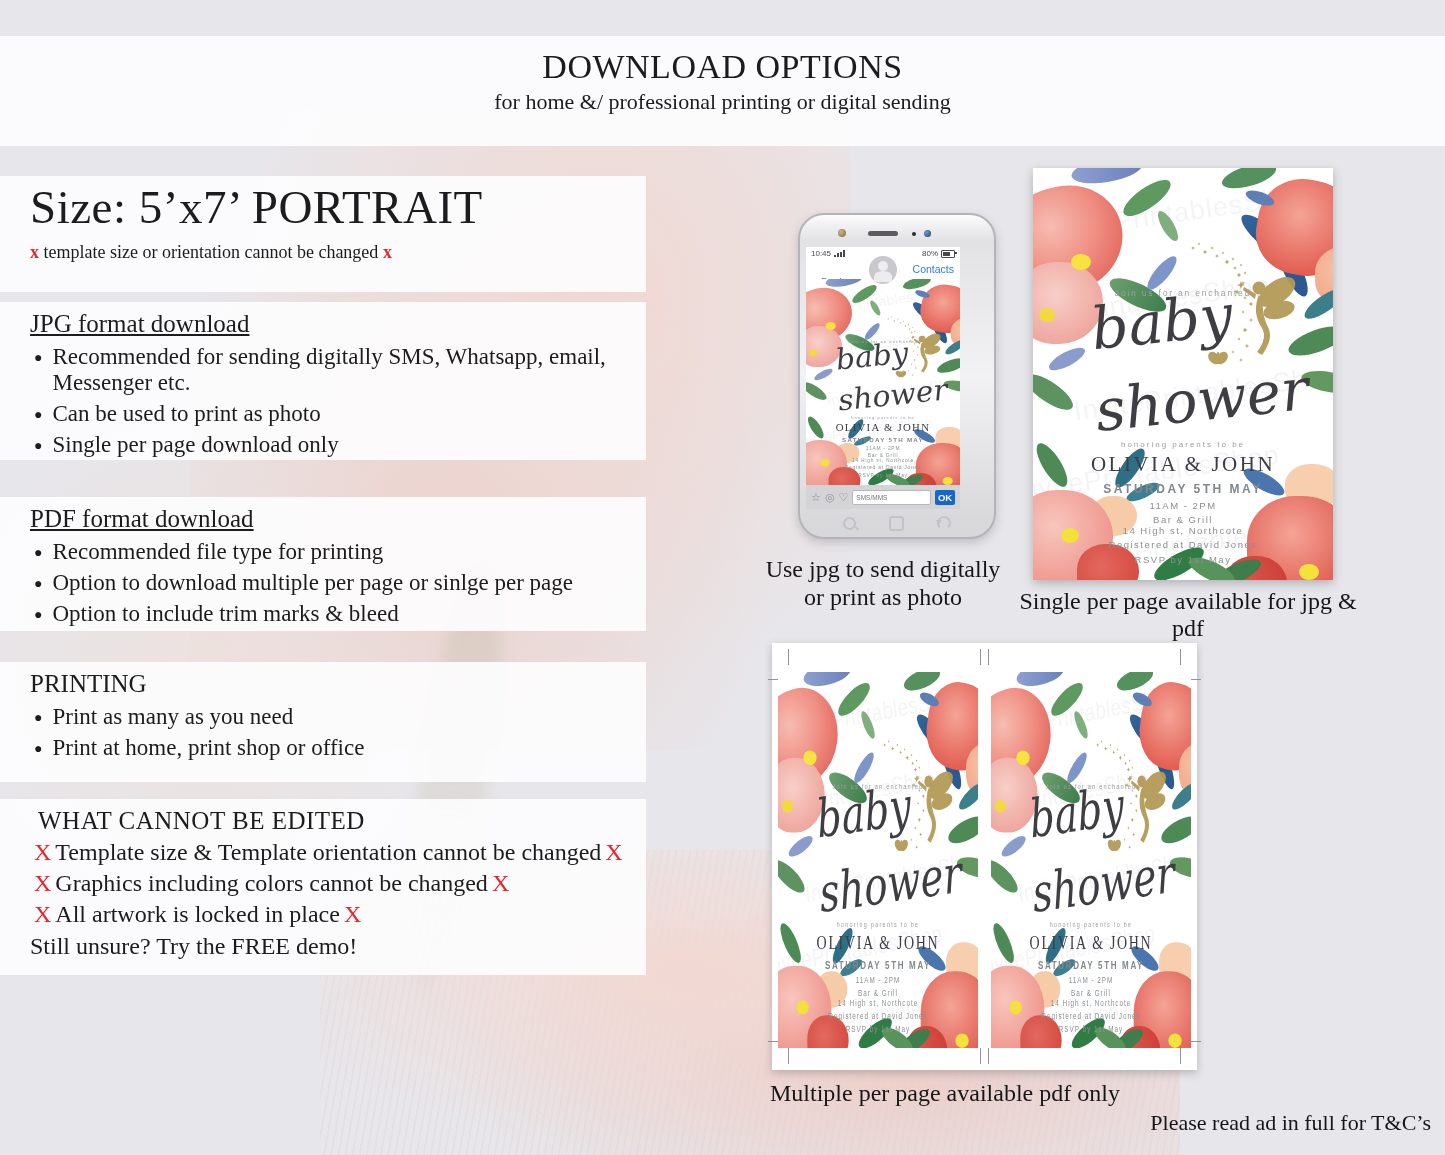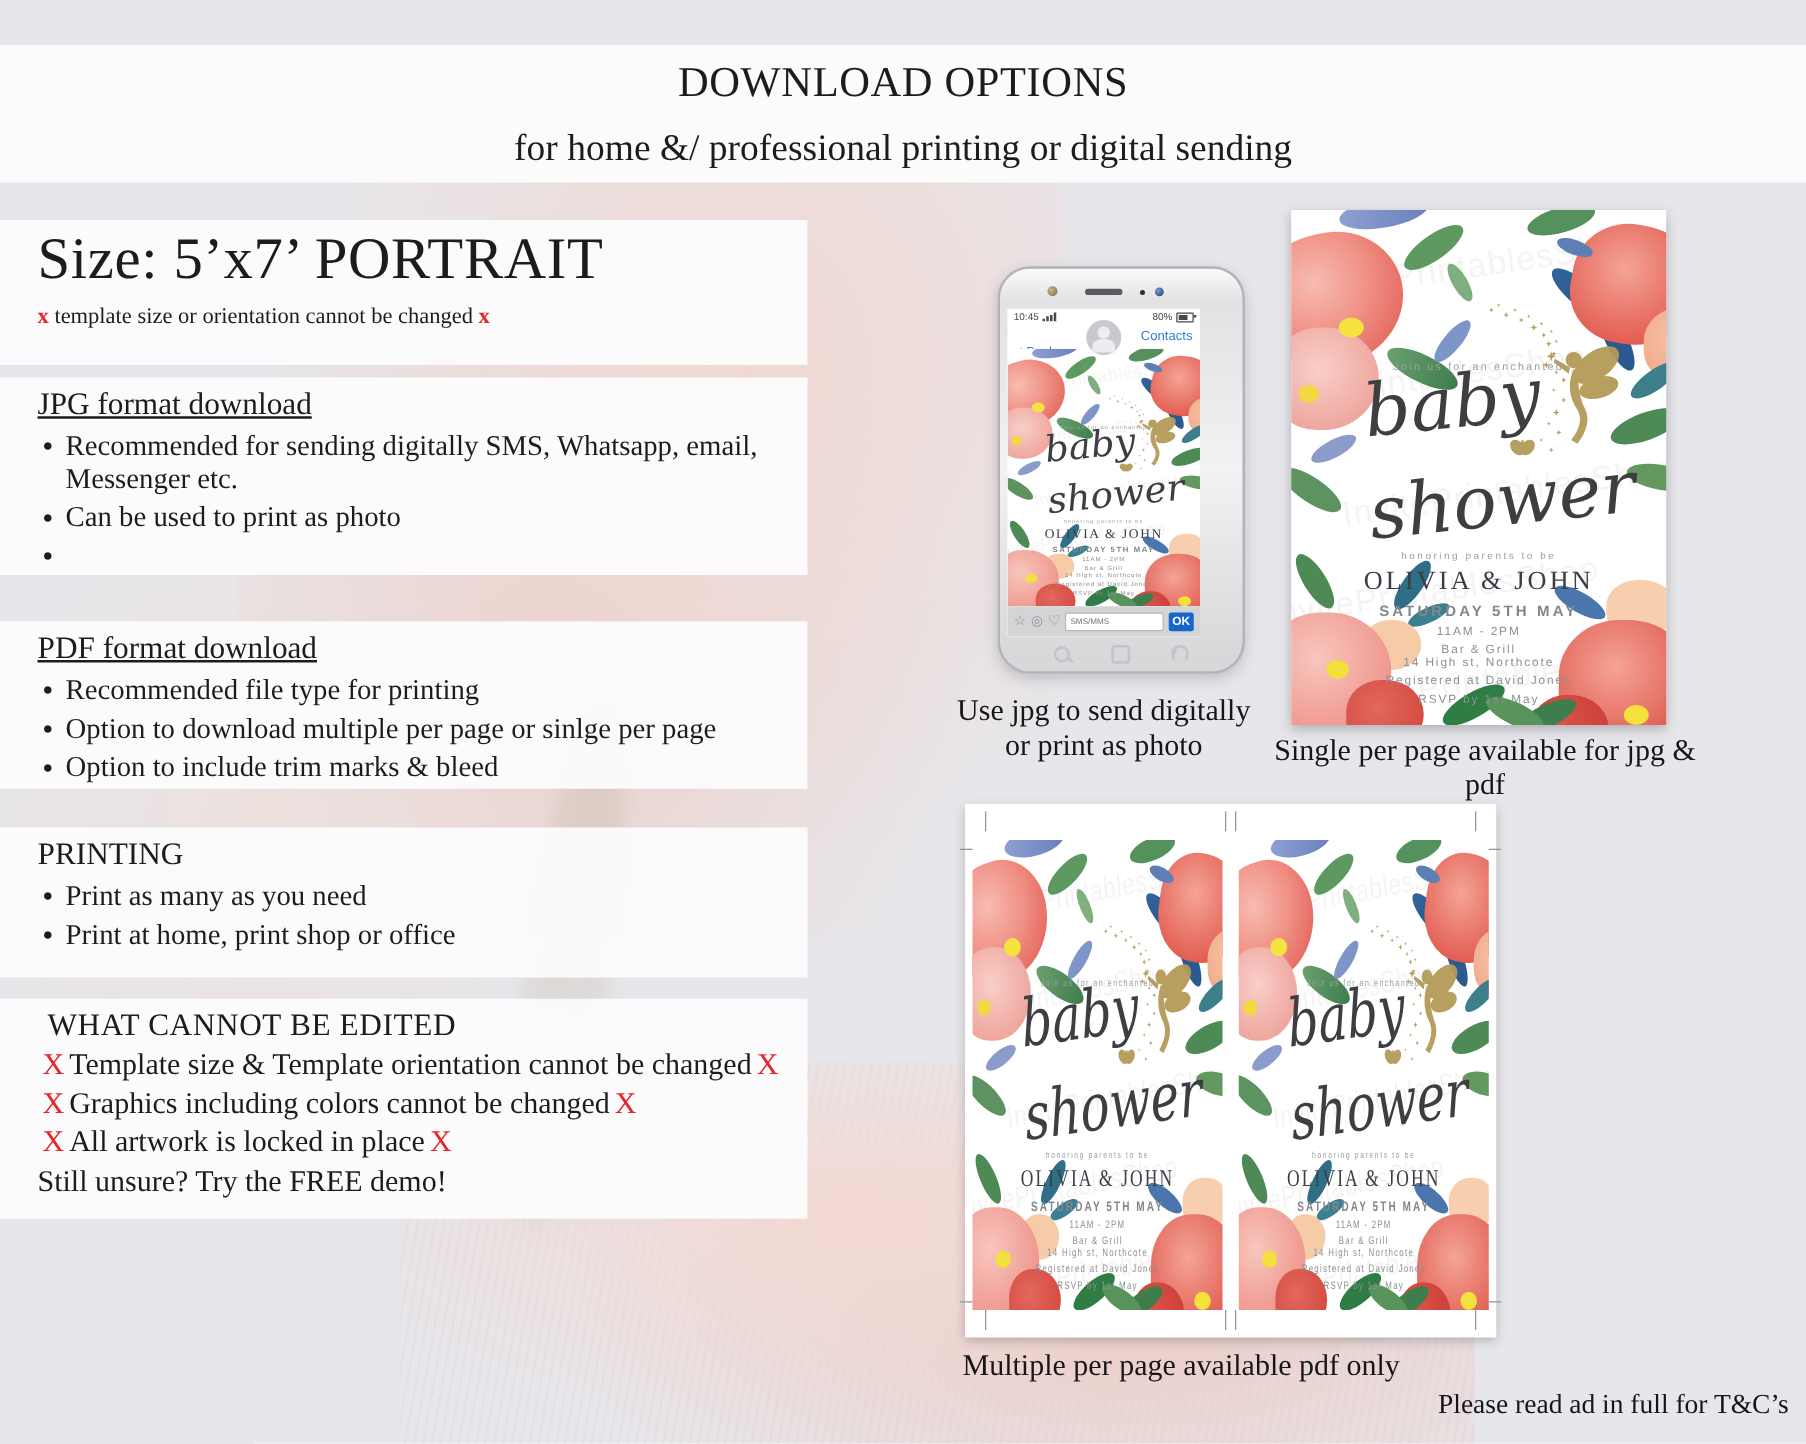--- a/index.html
+++ b/index.html
@@ -18,21 +18,21 @@
                radial-gradient(ellipse at 68% 68%, rgba(236,201,194,.85), rgba(236,201,194,0) 55%),
                repeating-linear-gradient(100deg, rgba(206,152,142,.08) 0 2px, rgba(0,0,0,0) 2px 7px);}
   .stem{left:420px;top:560px;width:70px;height:430px;border-radius:50%;
     background:linear-gradient(to bottom, rgba(196,189,170,.4), rgba(180,175,160,.12));
     transform:rotate(8deg);filter:blur(7px);}
 
   
   .band{position:absolute;background:rgba(253,253,254,.92);}
   .band-header{left:0;top:36px;width:1445px;height:110px;text-align:center;}
   .hdr-title{font-size:34px;letter-spacing:.5px;margin-top:12px;}
-  .hdr-sub{font-size:30px;margin-top:16px;}
+  .hdr-sub{font-size:22px;margin-top:3px;}
 
   .leftband{left:0;width:646px;box-sizing:border-box;padding-left:30px;}
   .band-size{top:176px;height:116px;}
   .size-title{font-size:47px;letter-spacing:.5px;padding-top:4px;}
   .size-note{font-size:18px;margin-top:8px;}
   .redx{color:#e5262b;font-weight:bold;}
   .redX{color:#e5262b;}
 
   .band-jpg{top:302px;height:158px;}
   .band-pdf{top:497px;height:134px;}
@@ -216,20 +216,21 @@
           <span class="bullet">●</span>
           <span class="preline">Recommended for sending digitally SMS, Whatsapp, email,
 Messenger etc.</span>
         </li>
       <li>
           <span class="bullet">●</span>
           <span>Can be used to print as photo</span>
         </li>
       <li>
           <span class="bullet">●</span>
+          <span>Single per page download only</span>
         </li>
     </ul>
   </div>
 
   <div class="band leftband band-pdf">
     <span class="sec-title und">PDF format download</span>
     <ul class="bullets">
       <li>
           <span class="bullet">●</span>
           <span>Recommended file type for printing</span>

